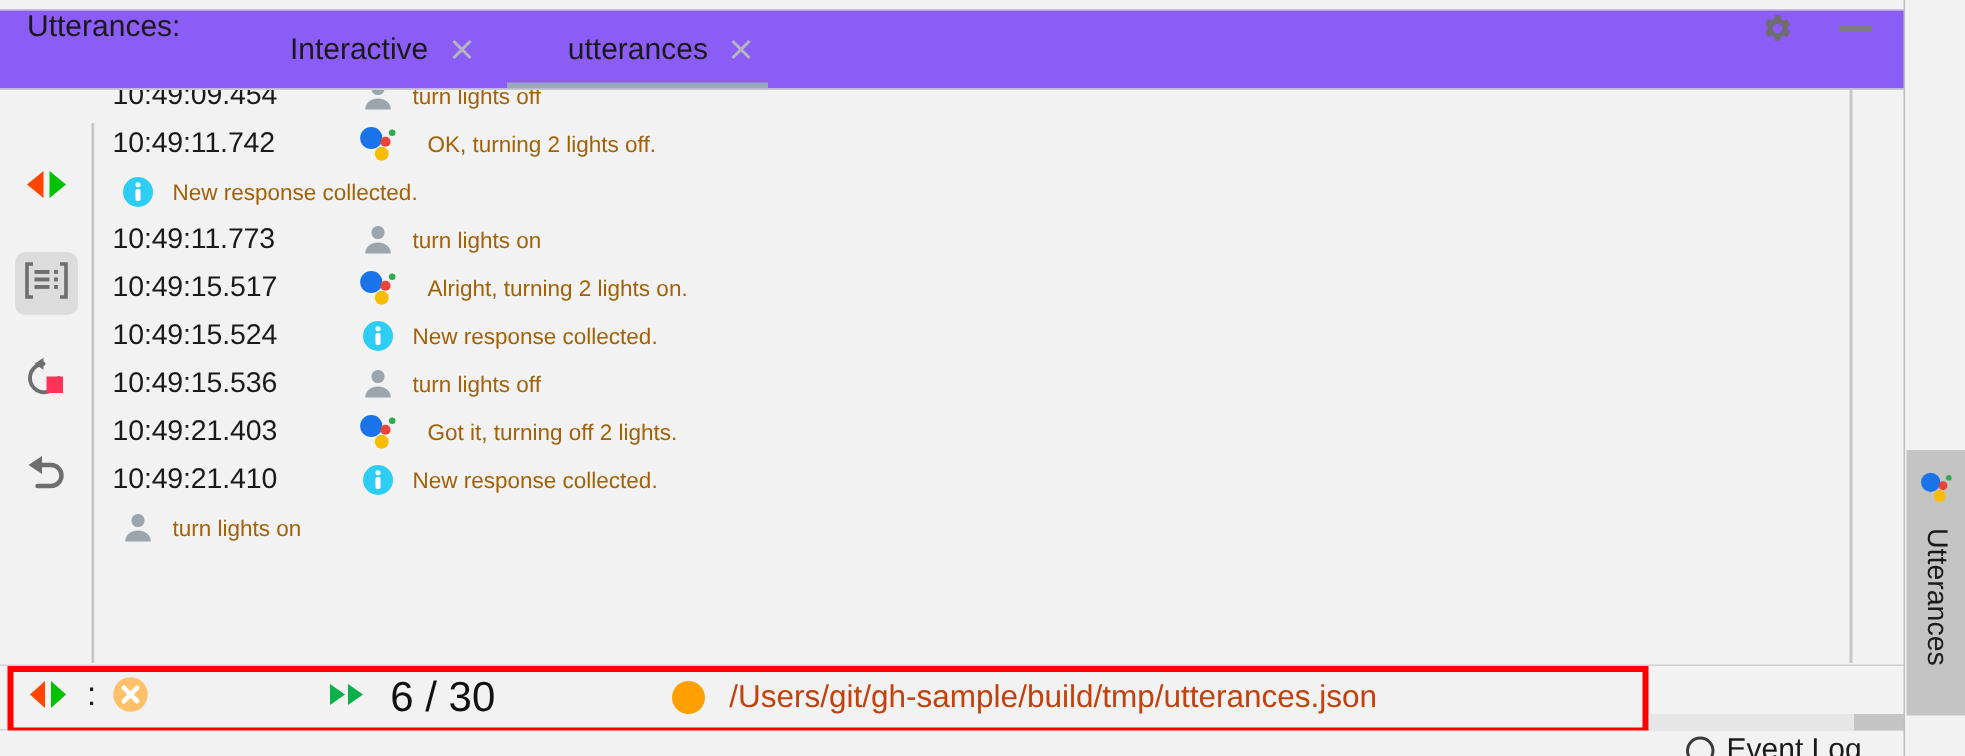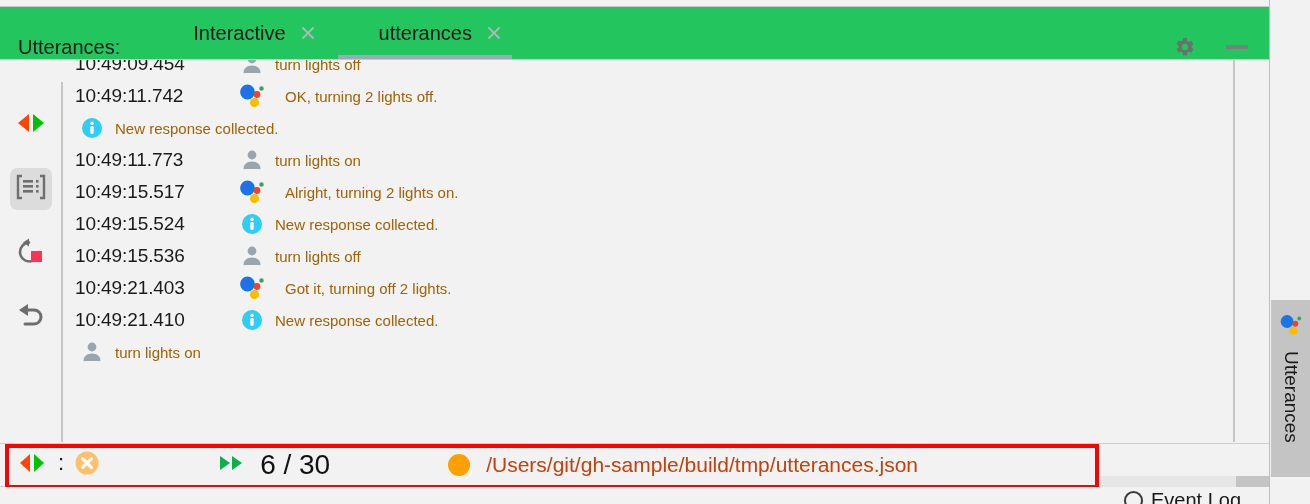--- a/index.html
+++ b/index.html
@@ -33,23 +33,23 @@
     height: 1px;
     background: #c9c9c9;
   }
 
   
   .tabbar {
     position: absolute;
     left: 0; top: 7px;
     width: 1270px;
     height: 52px;
-    background: #22c55e;
-    display: flex;
-    align-items: flex-end;
+    background: #8b5cf6;
+    display: flex;
+    align-items: flex-start;
     box-sizing: border-box;
   }
   .tabbar-label {
     font-size: 20px;
     color: #1a1a1a;
     margin-left: 18px;
     margin-right: 26px;
     white-space: nowrap;
   }
   .tab {

